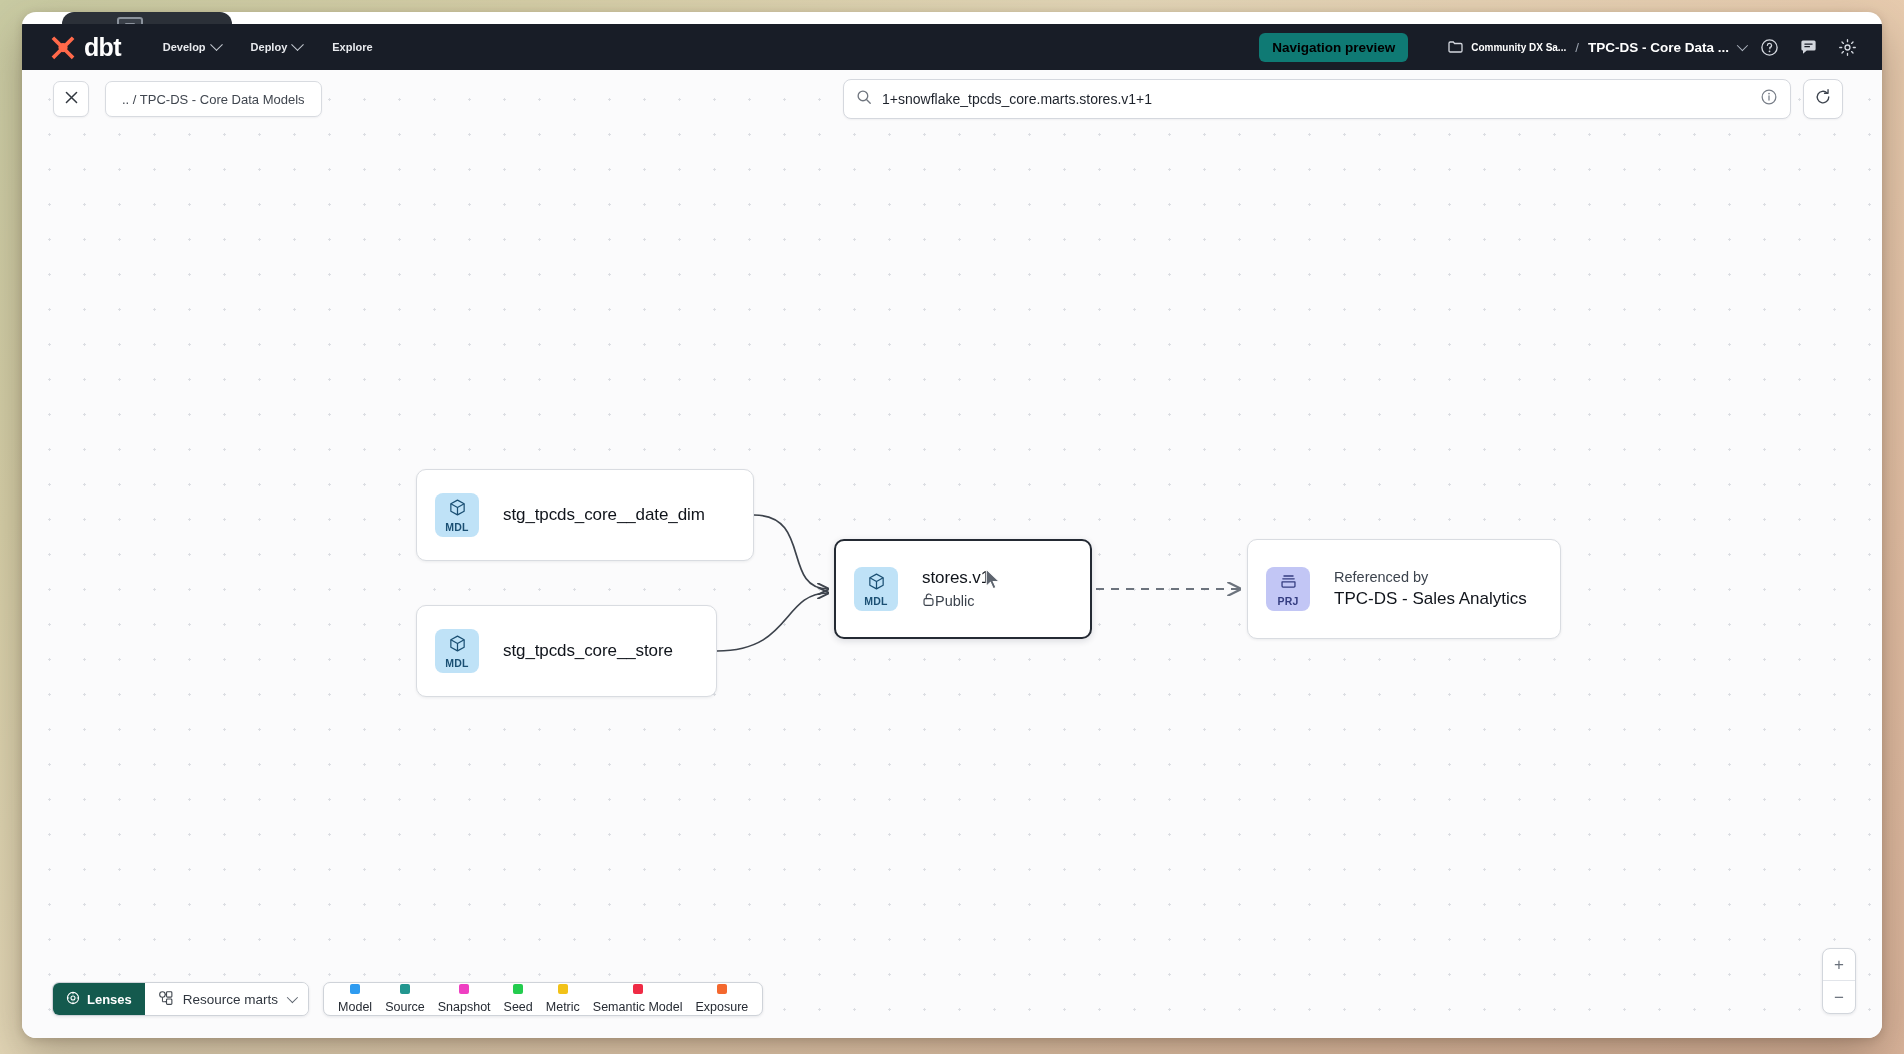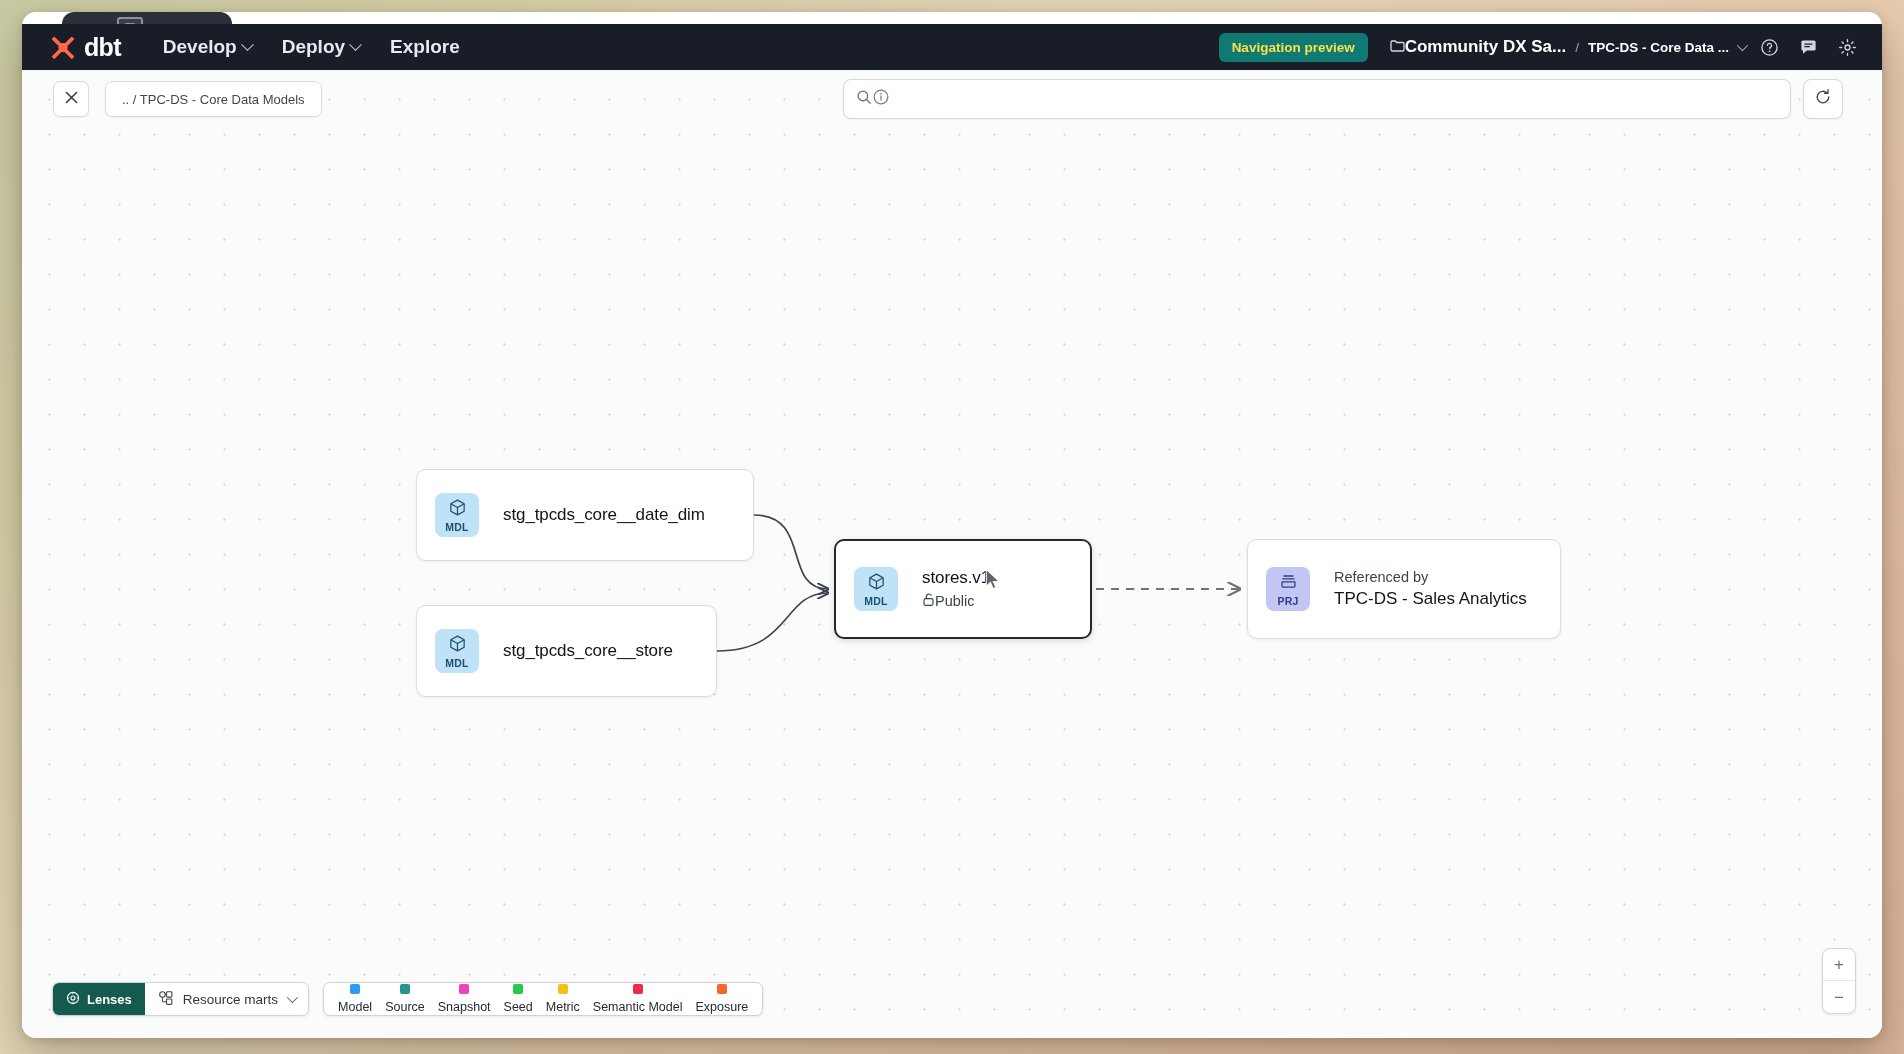--- a/index.html
+++ b/index.html
@@ -89,21 +89,21 @@
     font-weight: 700;
     letter-spacing: -0.7px;
     line-height: 1;
   }
 
   .nav-item {
     display: flex;
     align-items: center;
     gap: 6px;
     color: #e8eaee;
-    font-size: 19px;
+    font-size: 11px;
     font-weight: 600;
     padding: 6px 10px;
     margin-right: 10px;
     border-radius: 5px;
     cursor: pointer;
     white-space: nowrap;
   }
 
   .chev {
     width: 9px; height: 9px;
@@ -115,36 +115,36 @@
   #topnav-right {
     margin-left: auto;
     display: flex;
     align-items: center;
     gap: 0px;
     margin-right: 20px;
   }
 
   #nav-preview-badge {
     background: #0f7a74;
-    color: #fde047;
+    color: #000000;
     font-size: 13.5px;
     font-weight: 600;
     padding: 7px 13px;
     border-radius: 6px;
     cursor: pointer;
     white-space: nowrap;
-    margin-right: 22px;
+    margin-right: 40px;
   }
 
   #account-crumb {
     display: flex;
     align-items: center;
-    gap: 0;
+    gap: 8px;
     color: #ffffff;
-    font-size: 17px;
+    font-size: 10px;
     font-weight: 700;
     cursor: pointer;
     white-space: nowrap;
   }
   .crumb-sep {
     color: #9aa1ad;
     font-size: 13.5px;
     font-weight: 500;
     margin: 0 9px;
   }
@@ -703,20 +703,21 @@
     <div id="breadcrumb-pill">.. / TPC-DS - Core Data Models</div>
 
     <div id="search-wrap">
       <div id="search-box">
         <span>
           <svg width="16" height="16" viewBox="0 0 18 18" fill="none">
             <circle cx="7.8" cy="7.8" r="5.4" stroke="#70767f" stroke-width="1.5"></circle>
             <path d="M11.8 11.8 16 16" stroke="#70767f" stroke-width="1.5" stroke-linecap="round"></path>
           </svg>
         </span>
+        <input id="search-input" type="text" value="1+snowflake_tpcds_core.marts.stores.v1+1" style="">
         <span style="cursor:pointer;">
           <svg width="18" height="18" viewBox="0 0 20 20" fill="none">
             <circle cx="10" cy="10" r="7.6" stroke="#787e88" stroke-width="1.4"></circle>
             <path d="M10 6.2v.2" stroke="#787e88" stroke-width="1.8" stroke-linecap="round"></path>
             <path d="M10 8.8v4.6" stroke="#787e88" stroke-width="1.4" stroke-linecap="round"></path>
           </svg>
         </span>
       </div>
 
       <div id="refresh-btn">

